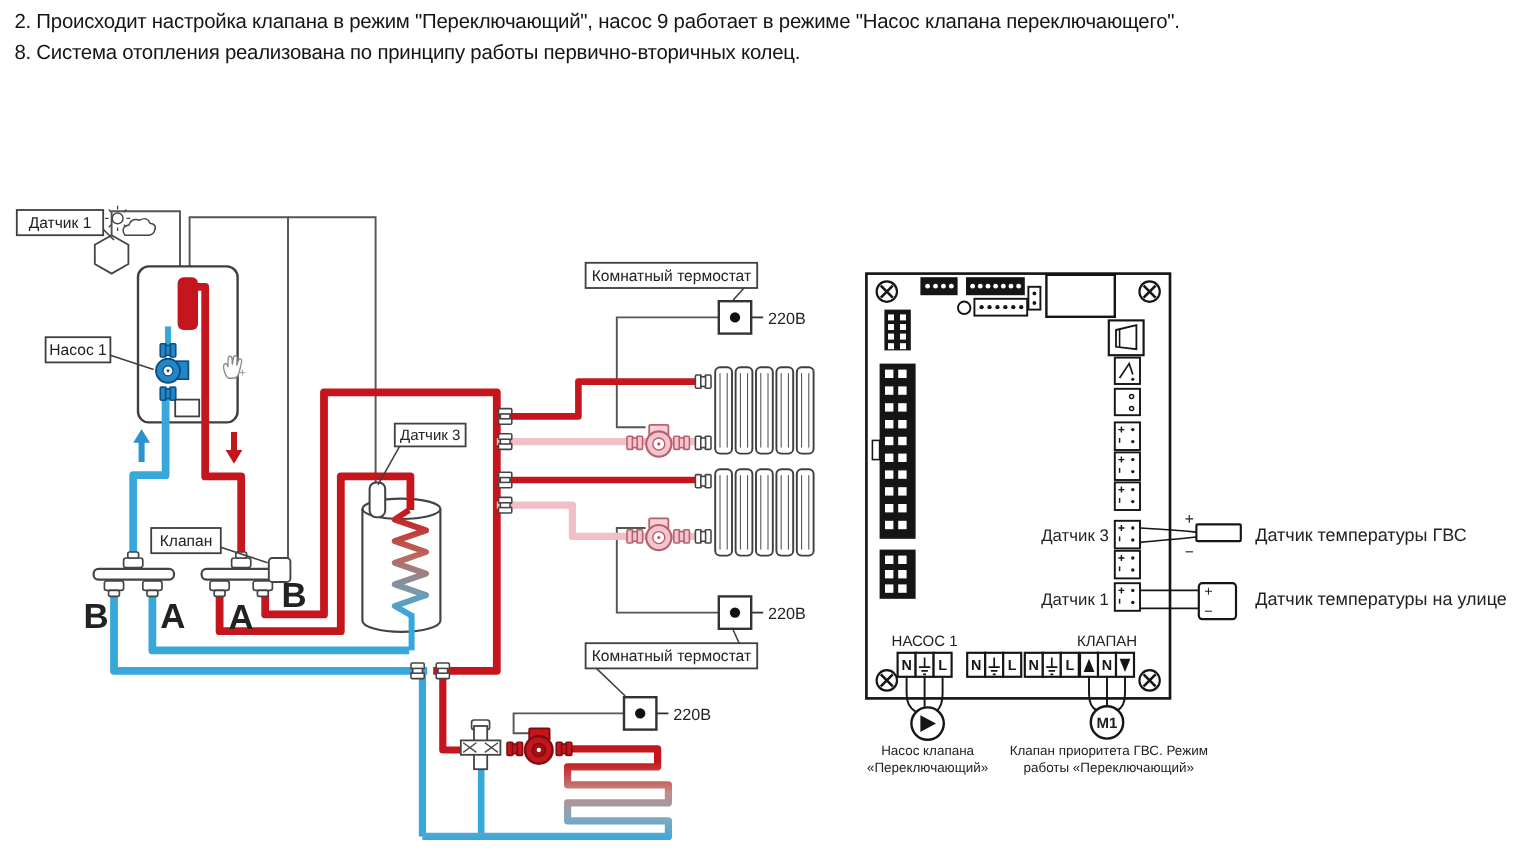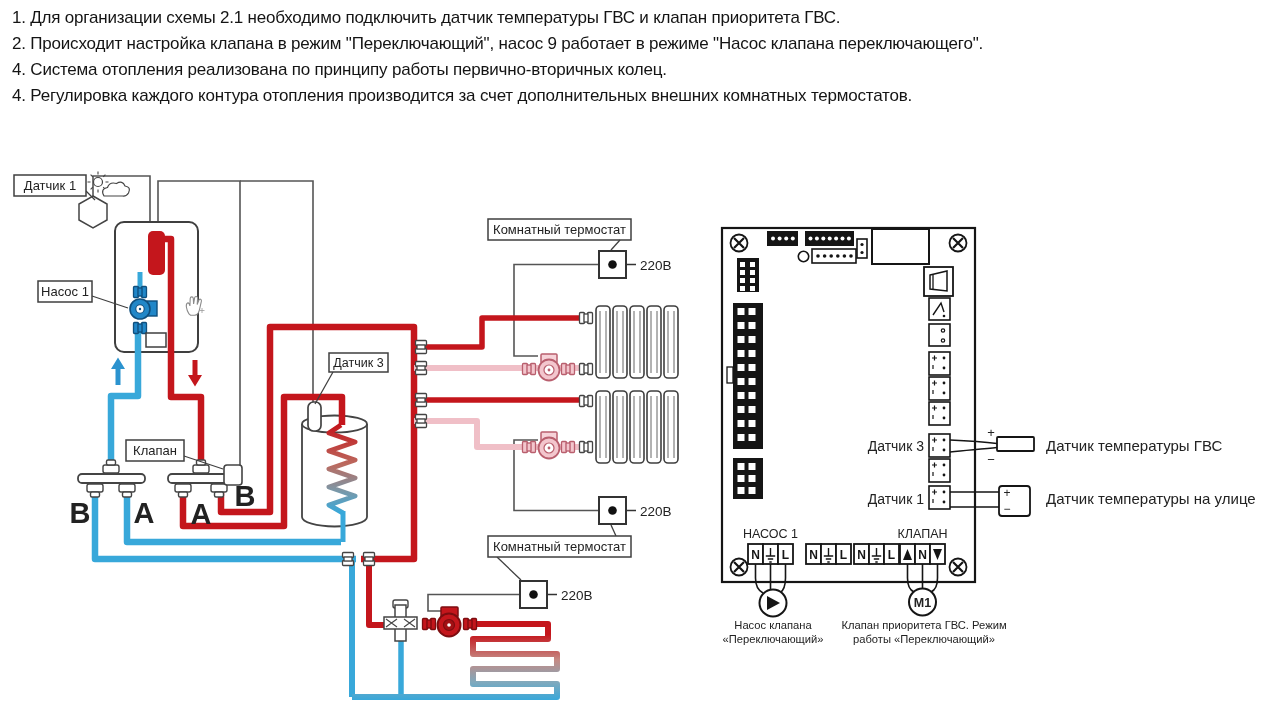--- a/index.html
+++ b/index.html
@@ -16,24 +16,22 @@
   .union-r{fill:#c4161c;stroke:#7d0d10;stroke-width:1.3}
   .union-b{fill:#2187c8;stroke:#0f4f7d;stroke-width:1.3}
   .valve-w{fill:#fff;stroke:#444;stroke-width:1.4}
   .bigletter{font-size:29px;font-weight:bold}
   .boardline{fill:#fff;stroke:#151515}
 </style>
 </head>
 <body>
 
 <div class="notes">
-  <div>1. Для организации схемы 2.1 необходимо подключить датчик температуры ГВС и клапан приоритета ГВС.</div>
   <div>2. Происходит настройка клапана в режим "Переключающий", насос 9 работает в режиме "Насос клапана переключающего".</div>
-  <div>4. Система отопления реализована по принципу работы первично-вторичных колец.</div>
-  <div>4. Регулировка каждого контура отопления производится за счет дополнительных внешних комнатных термостатов.</div>
+  <div>8. Система отопления реализована по принципу работы первично-вторичных колец.</div>
 </div>
 
 <svg width="1280" height="720" viewBox="0 0 1280 720">
   <defs>
     <linearGradient id="coilGrad" gradientUnits="userSpaceOnUse" x1="0" y1="425" x2="0" y2="513">
       <stop offset="0" stop-color="#c4161c"></stop>
         <stop offset="0.45" stop-color="#bb6a5f"></stop>
       <stop offset="0.75" stop-color="#7a98a8"></stop>
         <stop offset="1" stop-color="#38a8da"></stop>
     </linearGradient>

